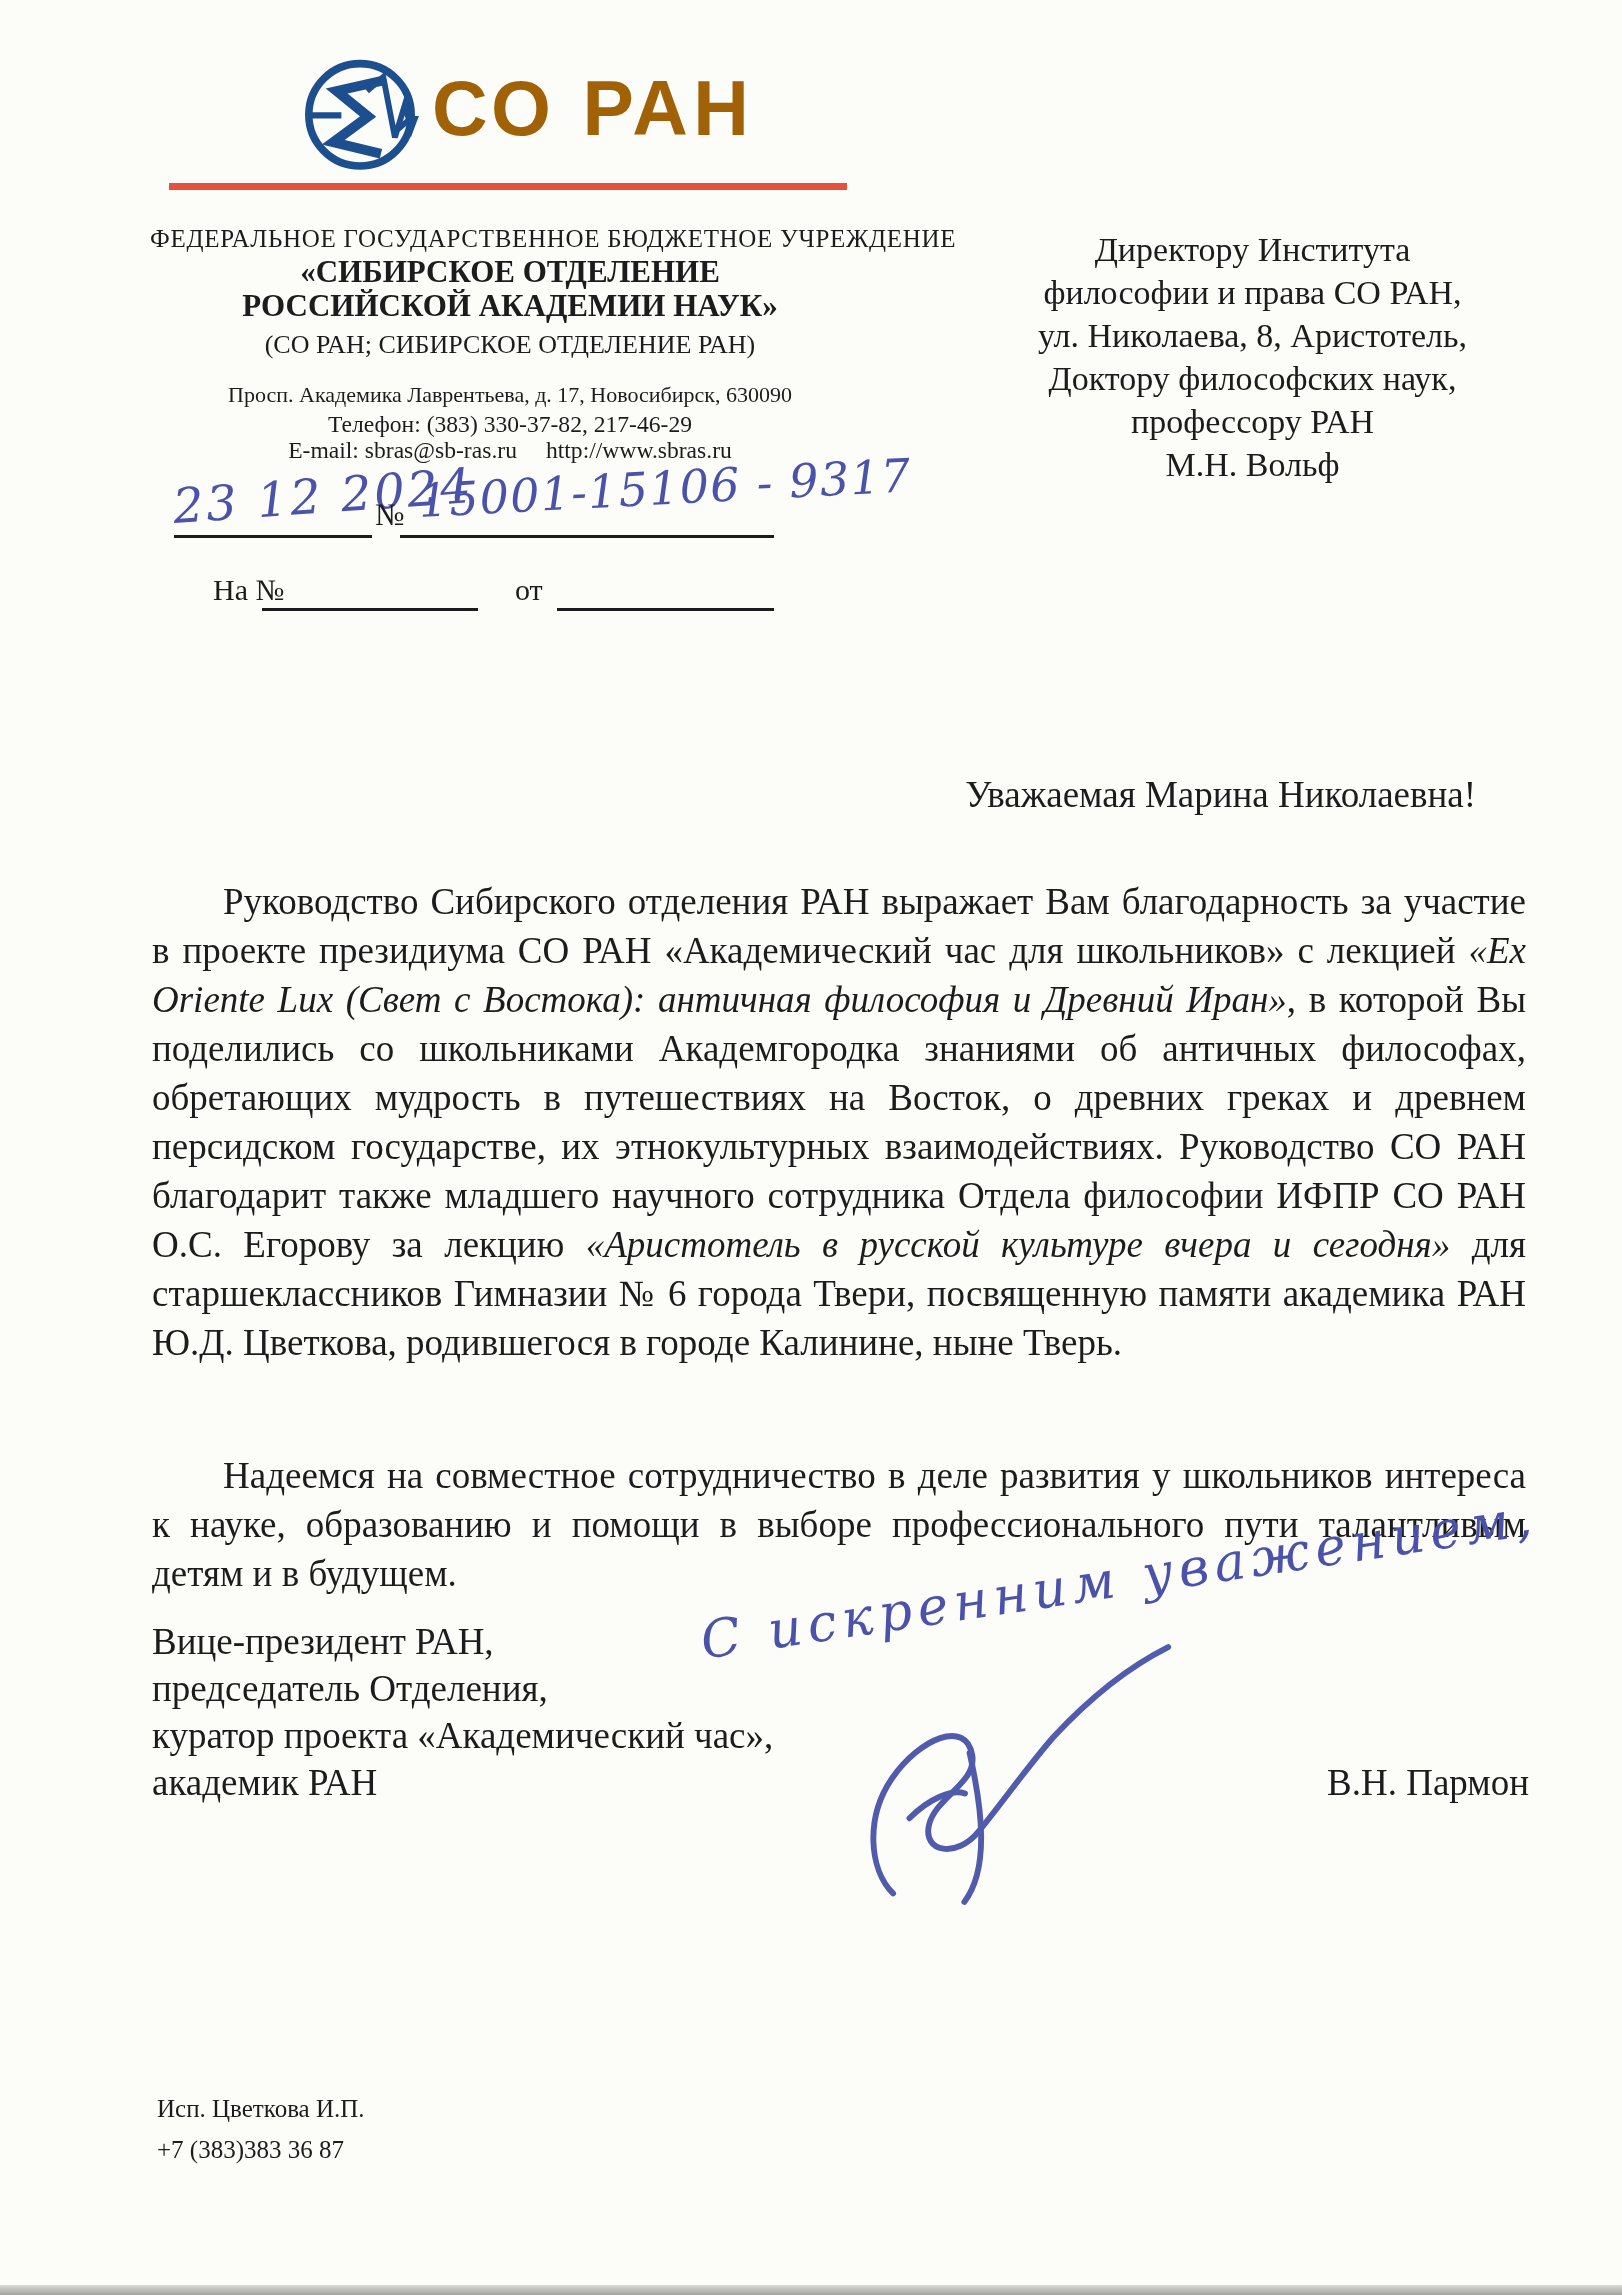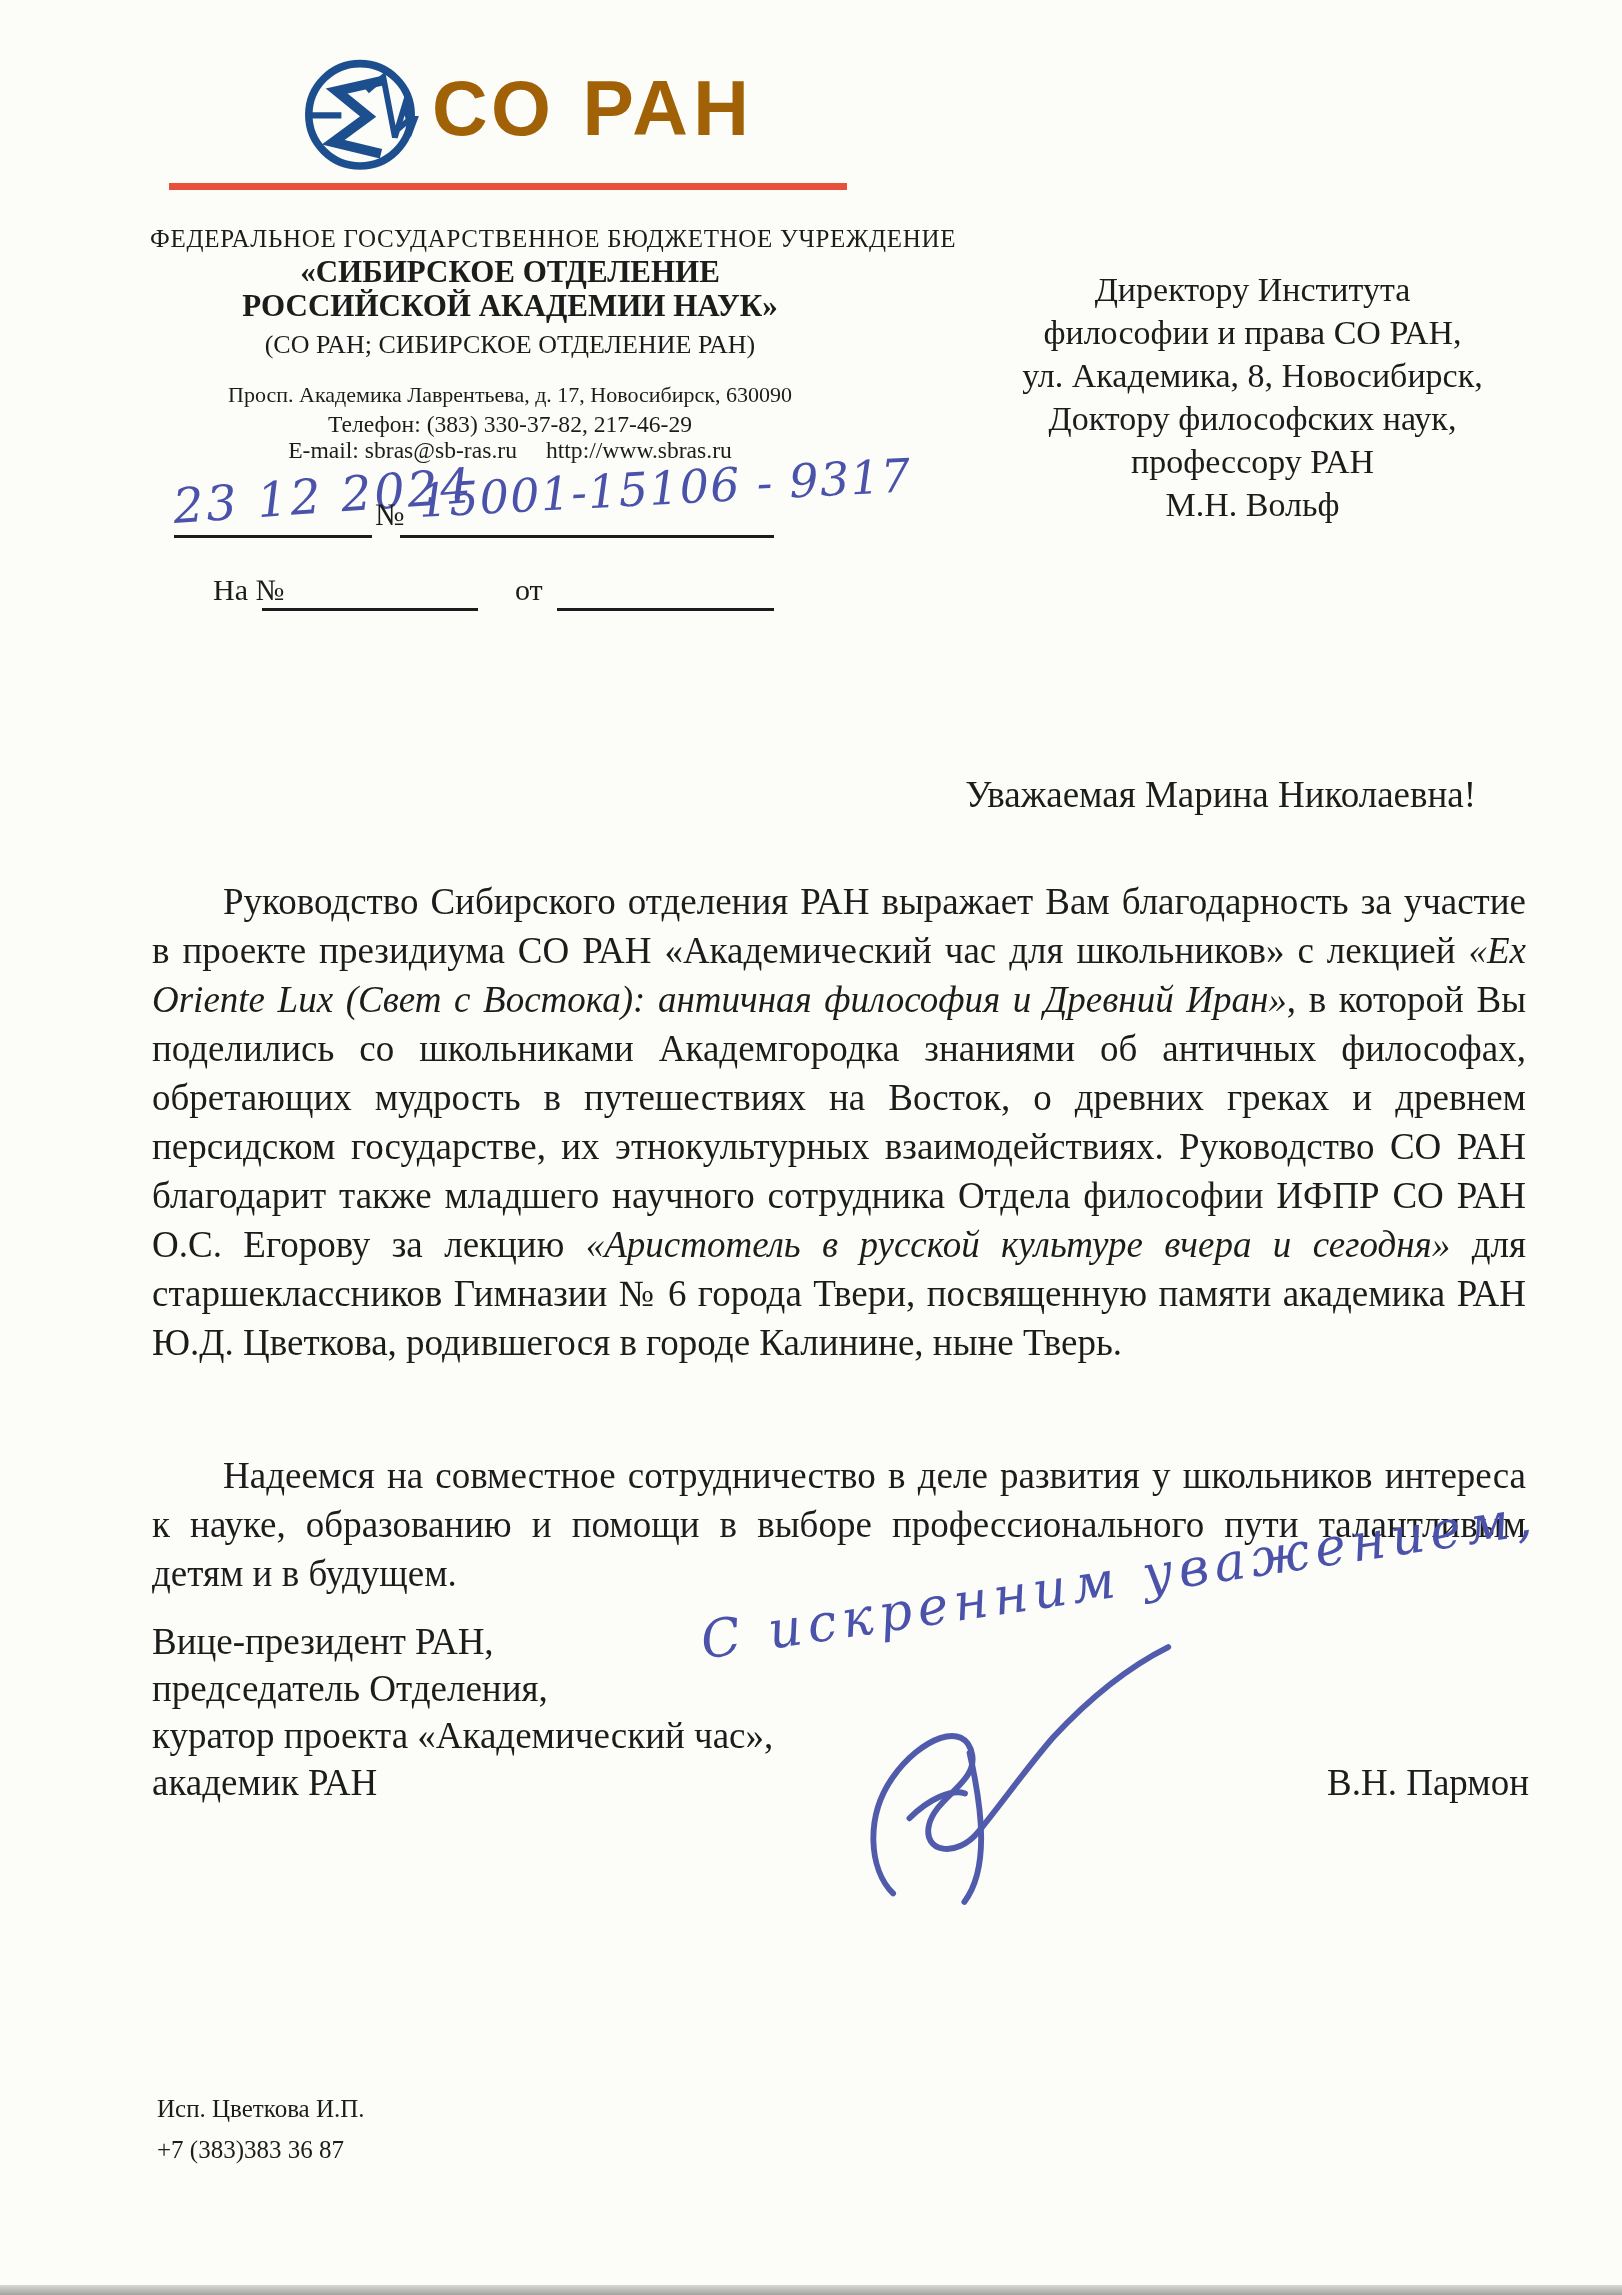--- a/index.html
+++ b/index.html
@@ -42,21 +42,21 @@
   .rule-date   { left:174px; top:535px; width:198px; }
   .rule-number { left:400px; top:535px; width:374px; }
   .na-label { position:absolute; left:177px; top:573px; font-size:30px;margin-left:36px; }
   .ot-label { position:absolute; left:515px; top:573px; font-size:30px; }
   .rule-na { left:262px; top:608px; width:216px; }
   .rule-ot { left:557px; top:608px; width:217px; }
 
   
   .recipient {
     position:absolute; left:922px; top:228px; width:661px;
-    font-size:34px; line-height:43px; text-align:center;margin-top:40px;
+    font-size:34px; line-height:43px; text-align:center;
   }
 
   
   .salutation {
     position:absolute; left:161px; top:773px; width:1315px;
     font-size:37px; text-align:right;
   }
   .body-par {
     position:absolute; left:152px; width:1374px; margin:0;
     font-size:37px; line-height:49px;
@@ -124,21 +124,21 @@
   <div class="rule rule-date"></div>
   <div class="rule rule-number"></div>
   <div class="na-label">На №</div>
   <div class="rule rule-na"></div>
   <div class="ot-label">от</div>
   <div class="rule rule-ot"></div>
 
   <div class="recipient">
     <div>Директору Института</div>
     <div>философии и права СО РАН,</div>
-    <div>ул. Академика, 8, Новосибирск,</div>
+    <div>ул. Николаева, 8, Аристотель,</div>
     <div>Доктору философских наук,</div>
     <div>профессору РАН</div>
     <div>М.Н. Вольф</div>
   </div>
 
   <div class="salutation">Уважаемая Марина Николаевна!</div>
 
   <p class="body-par par1"><span>Руководство Сибирского отделения РАН выражает Вам благодарность за участие в проекте президиума СО РАН «Академический час для школьников» с лекцией </span><i>«Ex Oriente Lux (Свет с Востока): античная философия и Древний Иран»</i><span>, в которой Вы поделились со школьниками Академгородка знаниями об античных философах, обретающих мудрость в путешествиях на Восток, о древних греках и древнем персидском государстве, их этнокультурных взаимодействиях. Руководство СО РАН благодарит также младшего научного сотрудника Отдела философии ИФПР СО РАН О.С. Егорову за лекцию </span><i>«Аристотель в русской культуре вчера и сегодня»</i><span> для старшеклассников Гимназии № 6 города Твери, посвященную памяти академика РАН Ю.Д. Цветкова, родившегося в городе Калинине, ныне Тверь.</span></p>
 
   <p class="body-par par2">Надеемся на совместное сотрудничество в деле развития у школьников интереса к науке, образованию и помощи в выборе профессионального пути талантливым детям и в будущем.</p>

